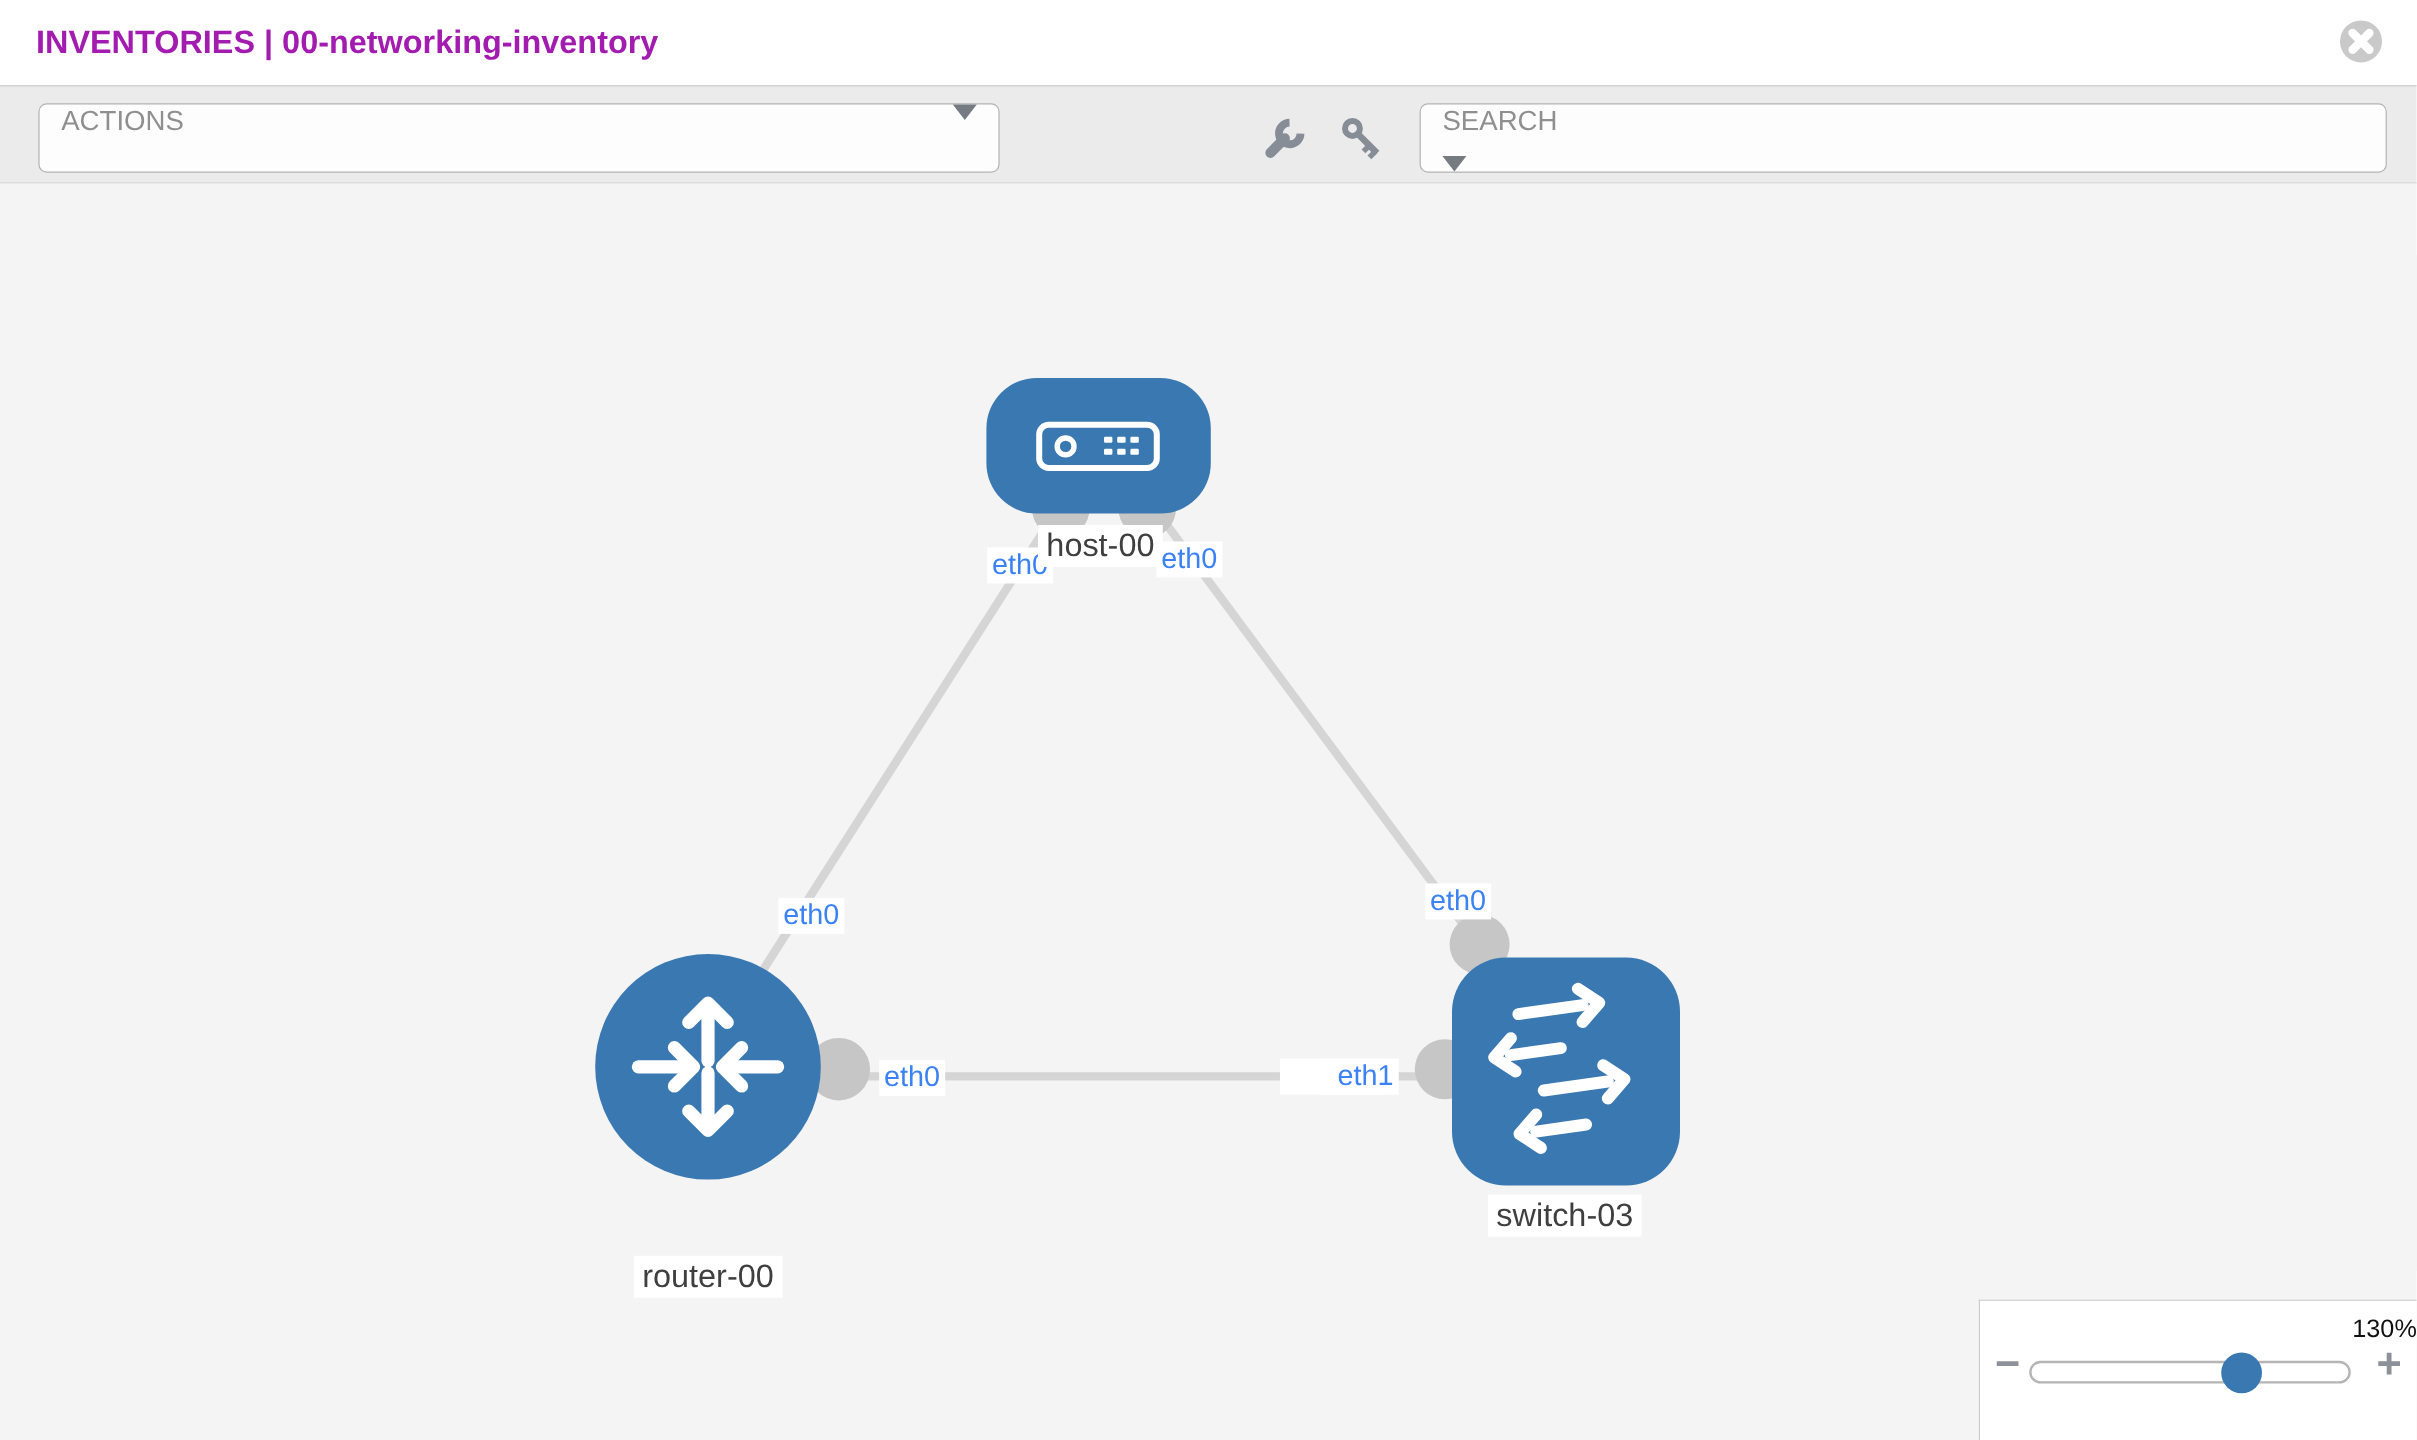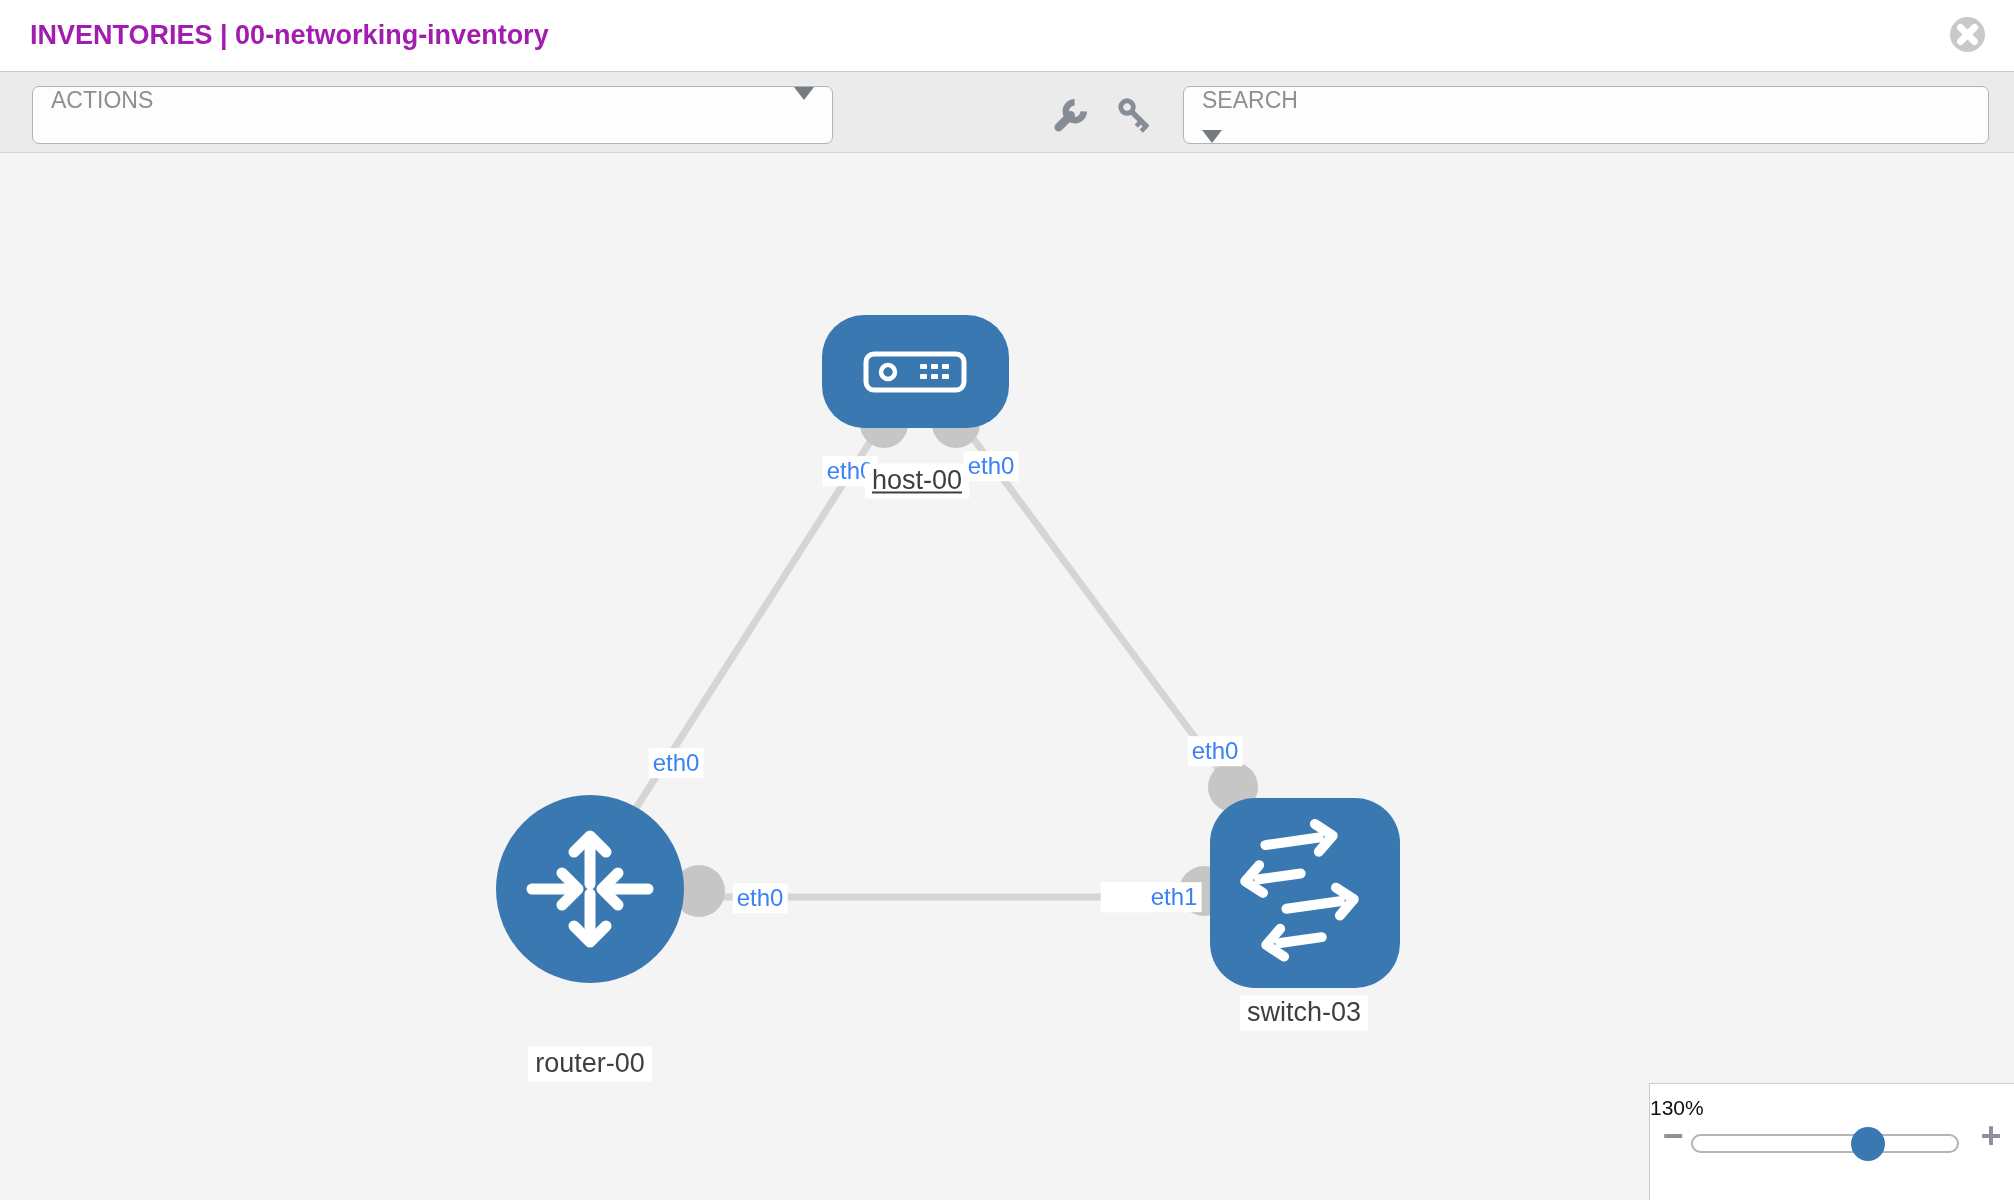--- a/index.html
+++ b/index.html
@@ -28,21 +28,21 @@
   svg.topo { position:absolute; left:0; top:0; width:2014px; height:1200px; }
 
   
   .chip { position:absolute; transform:translate(-50%,-50%); background:#ffffff; color:#333; white-space:nowrap; line-height:1.15; }
   .chip-if   { font-size:24px; padding:1px 4px; color:#3b82f6; }
   .chip-name { font-size:27px; padding:2px 7px; color:#3f3f3f; }
 
   
   .zoom-panel { position:absolute; left:1649px; top:1083px; width:365px; height:117px; background:#fff;
                 border-left:1px solid #cccccc; border-top:1px solid #cccccc; }
-  .zoom-level { position:absolute; left:0; top:12px; width:100%; text-align:left; font-size:21px; color:#111; }
+  .zoom-level { position:absolute; left:0; top:12px; width:100%; text-align:right; font-size:21px; color:#111; }
   .zoom-minus { position:absolute; left:3px; top:30px; width:40px; height:44px; border:none; background:transparent;
                 font-size:36px; font-weight:bold; color:#8d9199; cursor:pointer; line-height:44px; }
   .zoom-plus-in { position:absolute; left:321px; top:30px; width:40px; height:44px; border:none; background:transparent;
                 font-size:36px; font-weight:bold; color:#8d9199; cursor:pointer; line-height:40px; }
   .zoom-track { position:absolute; left:41px; top:50px; width:268px; height:19px; background:#fff;
                 border:2px solid #b5b5b5; border-radius:10px; cursor:pointer; }
   .zoom-thumb { position:absolute; left:158px; top:-9px; width:34px; height:34px; border-radius:50%; background:#3a78b2; cursor:grab; }
 </style>
 </head>
 <body>
@@ -146,27 +146,27 @@
         <polyline points="1263,859 1247,873 1263,887"></polyline>
         <line x1="1284" y1="906" x2="1338" y2="906"></line>
         <polyline points="1336,892 1352,906 1336,920"></polyline>
         <line x1="1315" y1="939" x2="1273" y2="939"></line>
         <polyline points="1275,925 1259,939 1275,953"></polyline>
       </g>
     </g>
   </svg>
 
   <span class="chip chip-if" style="left:850px;  top:471px;">eth0</span>
-  <span class="chip chip-name" style="left:917px;  top:481px;text-decoration:underline;">host-00</span>
+  <span class="chip chip-name" style="left:917px;  top:455px;">host-00</span>
   <span class="chip chip-if" style="left:991px;  top:466px;">eth0</span>
   <span class="chip chip-if" style="left:676px;  top:763px;">eth0</span>
   <span class="chip chip-if" style="left:1215px; top:751px;">eth0</span>
   <span class="chip chip-if" style="left:760px;  top:898px;">eth0</span>
   <span class="chip chip-if" style="left:1128px; top:897px;">eth0</span>
-  <span class="chip chip-if" style="left:1152px; top:897px;padding-left:48px;">eth1</span>
+  <span class="chip chip-if" style="left:1116px; top:897px;padding-left:48px;">eth1</span>
   <span class="chip chip-name" style="left:590px;  top:1064px;">router-00</span>
   <span class="chip chip-name" style="left:1304px; top:1013px;">switch-03</span>
 
   <div class="zoom-panel">
     <div class="zoom-level">130%</div>
     <button class="zoom-minus">−</button>
     <div class="zoom-track">
       <div class="zoom-thumb"></div>
     </div>
     <button class="zoom-plus-in">+</button>

